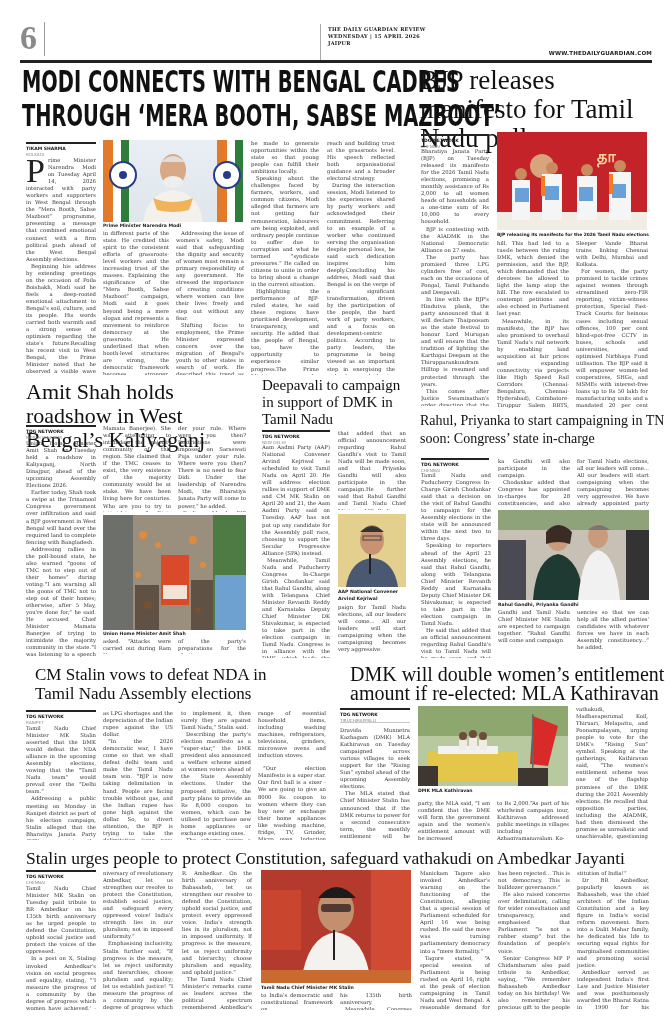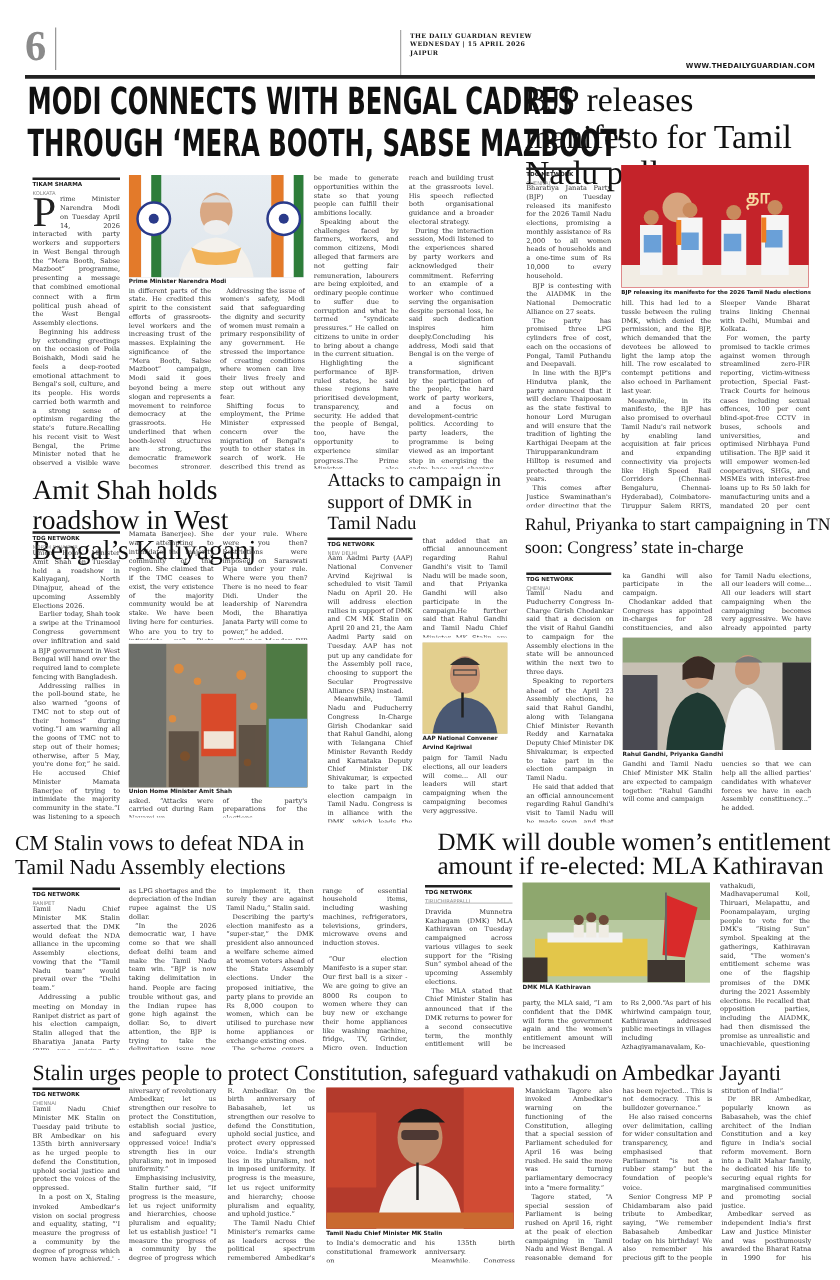--- a/index.html
+++ b/index.html
@@ -189,21 +189,21 @@
   </svg>
 </div>
 <div class="abs caption" style="left:103px;top:630px;width:100px">Union Home Minister Amit Shah</div>
 <div class="abs col" style="left:103px;top:638px;width:68px;height:16px">
     <p class="first">asked. “Attacks were carried out during Ram Navami un-</p>
   </div>
 <div class="abs col" style="left:178px;top:638px;width:68px;height:16px">
     <p class="first">of the party's preparations for the elections.</p>
   </div>
 
-<div class="abs hl-serif" style="left:262px;top:377px;width:150px;font-size:15px;line-height:17px">Attacks to campaign in support of DMK in Tamil Nadu</div>
+<div class="abs hl-serif" style="left:262px;top:377px;width:150px;font-size:15px;line-height:17px">Deepavali to campaign in support of DMK in Tamil Nadu</div>
 <div class="abs byline" style="left:262px;top:430px;width:68px">
   <span>TDG NETWORK</span>
   <span class="loc">NEW DELHI</span>
 </div>
 <div class="abs col" style="left:262px;top:444px;width:68px;height:214px">
     <p class="first">Aam Aadmi Party (AAP) National Convener Arvind Kejriwal is scheduled to visit Tamil Nadu on April 20. He will address election rallies in support of DMK and CM MK Stalin on April 20 and 21, the Aam Aadmi Party said on Tuesday. AAP has not put up any candidate for the Assembly poll race, choosing to support the Secular Progressive Alliance (SPA) instead.</p>
     <p>Meanwhile, Tamil Nadu and Puducherry Congress In-Charge Girish Chodankar said that Rahul Gandhi, along with Telangana Chief Minister Revanth Reddy and Karnataka Deputy Chief Minister DK Shivakumar, is expected to take part in the election campaign in Tamil Nadu. Congress is in alliance with the DMK, which leads the Secular Progressive Alliance (SPA).He said</p>
   </div>
 <div class="abs col" style="left:338px;top:430px;width:68px;height:80px">
     <p class="first">that added that an official announcement regarding Rahul Gandhi's visit to Tamil Nadu will be made soon, and that Priyanka Gandhi will also participate in the campaign.He further said that Rahul Gandhi and Tamil Nadu Chief Minister MK Stalin are expected to campaign together. “Rahul Gandhi will come and cam-</p>
@@ -255,21 +255,21 @@
   </svg>
 </div>
 <div class="abs caption" style="left:498px;top:601px;width:151px">Rahul Gandhi, Priyanka Gandhi</div>
 <div class="abs col" style="left:498px;top:609px;width:72px;height:48px">
     <p class="first">Gandhi and Tamil Nadu Chief Minister MK Stalin are expected to campaign together. “Rahul Gandhi will come and campaign</p>
   </div>
 <div class="abs col" style="left:577px;top:609px;width:72px;height:48px">
     <p class="first">uencies so that we can help all the allied parties' candidates with whatever forces we have in each Assembly constituency...” he added.</p>
   </div>
 
-<div class="abs hl-serif" style="left:12px;top:665px;width:260px;font-size:17px;line-height:19px">CM Stalin vows to defeat NDA in Tamil Nadu Assembly elections</div>
+<div class="abs hl-serif" style="left:35px;top:665px;width:260px;font-size:17px;line-height:19px">CM Stalin vows to defeat NDA in Tamil Nadu Assembly elections</div>
 <div class="abs byline" style="left:26px;top:710px;width:70px">
   <span>TDG NETWORK</span>
   <span class="loc">RANIPET</span>
 </div>
 <div class="abs col" style="left:26px;top:725px;width:70px;height:115px">
     <p class="first">Tamil Nadu Chief Minister MK Stalin asserted that the DMK would defeat the NDA alliance in the upcoming Assembly elections, vowing that the “Tamil Nadu team” would prevail over the “Delhi team.”</p>
     <p>Addressing a public meeting on Monday in Ranipet district as part of his election campaign, Stalin alleged that the Bharatiya Janata Party (BJP) was raising the issue of delimitation to divert attention from pressing concerns such</p>
   </div>
 <div class="abs col" style="left:103px;top:710px;width:70px;height:130px">
     <p class="first">as LPG shortages and the depreciation of the Indian rupee against the US dollar.</p>

